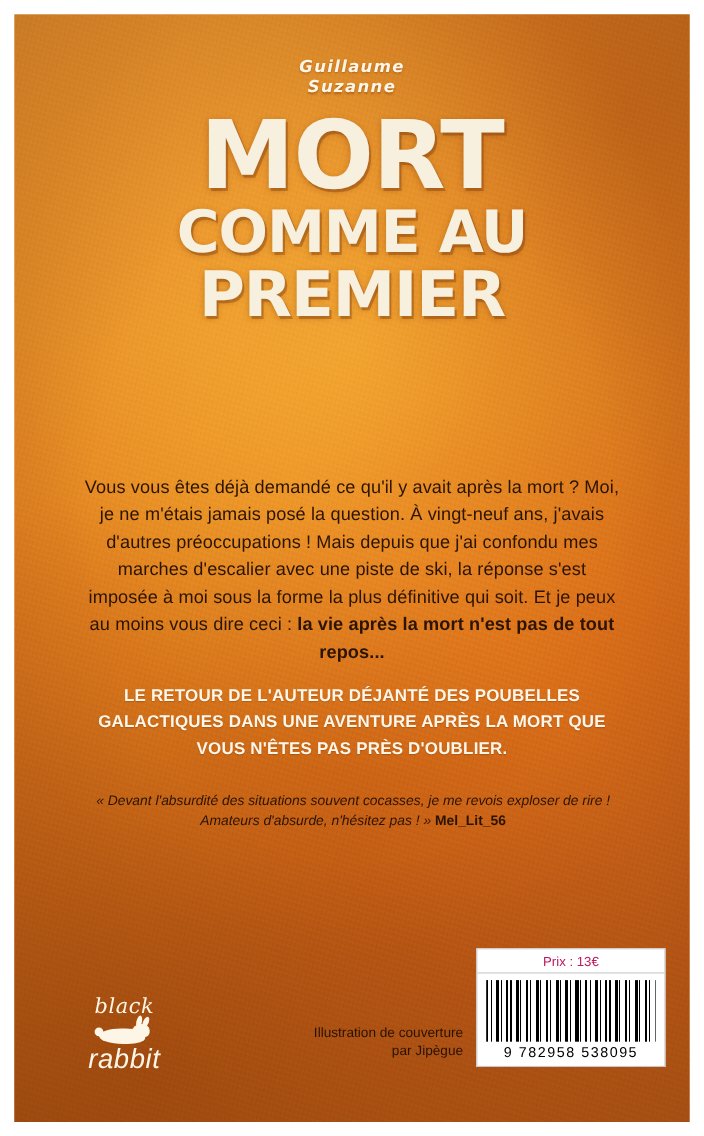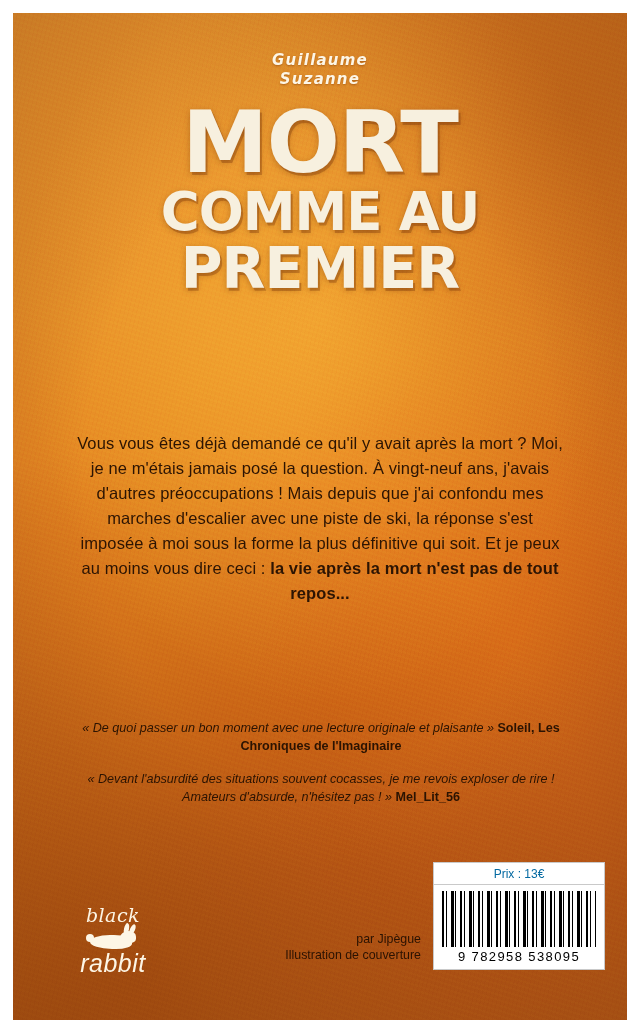--- a/index.html
+++ b/index.html
@@ -149,21 +149,21 @@
     right: 22px;
     bottom: 50px;
     width: 172px;
     background: #ffffff;
     border: 1px solid #c9c9c9;
     box-sizing: border-box;
   }
   .price-row {
     text-align: center;
     font-size: 12px;
-    color: #0369a1;
+    color: #be185d;
     padding: 4px 0 3px;
     border-bottom: 1px solid #c9c9c9;
     font-family: "Liberation Sans", sans-serif;
   }
   .bars {
     height: 56px;
     margin: 6px 8px 2px 8px;
     background-image: repeating-linear-gradient(90deg,
       #000 0 2px, #fff 2px 4px, #000 4px 5px, #fff 5px 9px,
       #000 9px 12px, #fff 12px 13px, #000 13px 14px, #fff 14px 18px);
@@ -284,41 +284,38 @@
       <div class="title-block">
         <span class="title-line t1">MORT</span>
         <span class="title-line t2">COMME AU</span>
         <span class="title-line t3">PREMIER</span>
       </div>
 
       <div class="blurb">
         <span>Vous vous êtes déjà demandé ce qu'il y avait après la mort ? Moi, je ne m'étais jamais posé la question. À vingt-neuf ans, j'avais d'autres préoccupations ! Mais depuis que j'ai confondu mes marches d'escalier avec une piste de ski, la réponse s'est imposée à moi sous la forme la plus définitive qui soit. Et je peux au moins vous dire ceci : </span><b>la vie après la mort n'est pas de tout repos...</b>
       </div>
 
+      <div class="tagline">LE RETOUR DE L'AUTEUR DÉJANTÉ DES POUBELLES GALACTIQUES DANS UNE AVENTURE APRÈS LA MORT QUE VOUS N'ÊTES PAS PRÈS D'OUBLIER.</div>
 
       <div class="reviews">
-        <div class="review">
-          <span class="quote">« De quoi passer un bon moment avec une lecture originale et plaisante »</span>
-          <span class="src">Soleil, Les Chroniques de l'Imaginaire</span>
-        </div>
         <div class="review">
           <span class="quote">« Devant l'absurdité des situations souvent cocasses, je me revois exploser de rire ! Amateurs d'absurde, n'hésitez pas ! »</span>
           <span class="src">Mel_Lit_56</span>
         </div>
       </div>
 
       <div class="barcode-box">
         <div class="price-row">Prix : 13€</div>
         <div class="bars"></div>
         <div class="isbn">9 782958 538095</div>
       </div>
 
       <div class="credit">
+        <div>Illustration de couverture</div>
         <div>par Jipègue</div>
-        <div>Illustration de couverture</div>
       </div>
 
       <div class="logo">
         <div class="lg1">black</div>
         <span class="bunny">
           <span class="tail"></span>
           <span class="body"></span>
           <span class="head"></span>
           <span class="ear"></span>
           <span class="ear2"></span>

